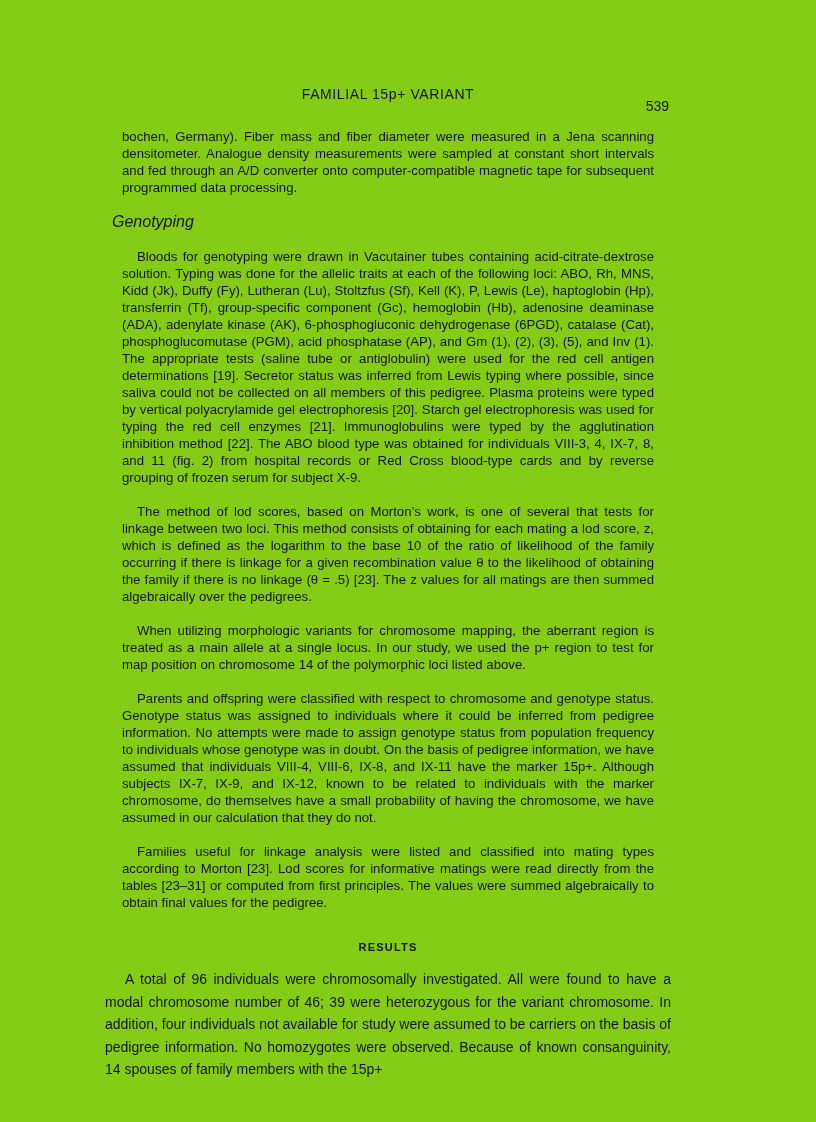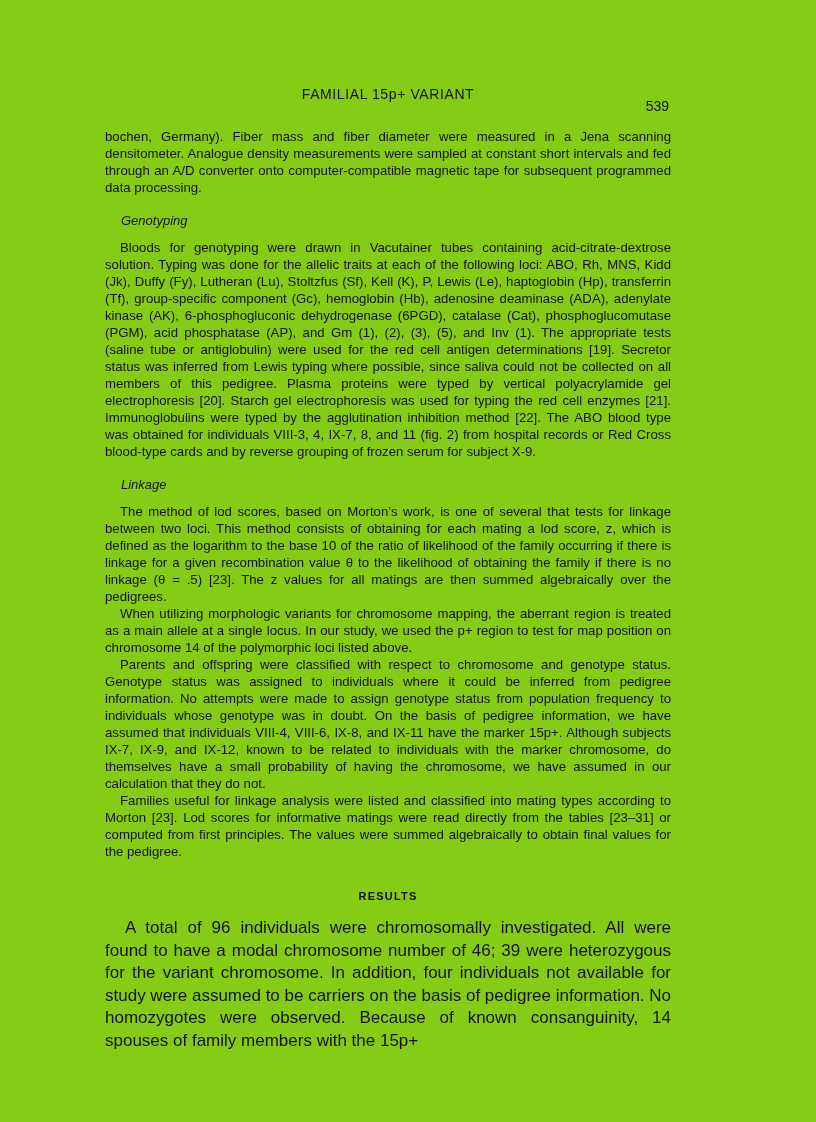--- a/index.html
+++ b/index.html
@@ -33,41 +33,41 @@
   .page-number {
     position: absolute;
     right: 2px;
     top: 12px;
     letter-spacing: 0;
   }
   p.body-text {
     font-size: 13.2px;
     line-height: 17px;
     text-align: justify;
-    margin: 0;
+    margin: 17px;
     text-indent: 15px;
   }
   p.no-indent {
     text-indent: 0;
   }
   h2.section-heading {
     font-style: italic;
     font-weight: normal;
-    font-size: 13px;
-    margin: 17px 0 11px 16px;
+    font-size: 16px;
+    margin: 17px 0 11px 7px;
   }
   h3.results-heading {
     text-align: center;
     font-weight: bold;
     font-size: 11px;
     letter-spacing: 1.2px;
     margin: 30px 0 15px 0;
   }
   p.results-text {
-    font-size: 17px;
+    font-size: 14px;
     line-height: 22.5px;
     text-align: justify;
     margin: 0;
     text-indent: 20px;
   }
 </style>
 </head>
 <body>
 
 <div class="page">
@@ -77,21 +77,20 @@
       <span>FAMILIAL 15p+ VARIANT</span>
       <span class="page-number">539</span>
     </div>
 
     <p class="body-text no-indent">bochen, Germany). Fiber mass and fiber diameter were measured in a Jena scanning densitometer. Analogue density measurements were sampled at constant short intervals and fed through an A/D converter onto computer-compatible magnetic tape for subsequent programmed data processing.</p>
 
     <h2 class="section-heading">Genotyping</h2>
 
     <p class="body-text">Bloods for genotyping were drawn in Vacutainer tubes containing acid-citrate-dextrose solution. Typing was done for the allelic traits at each of the following loci: ABO, Rh, MNS, Kidd (Jk), Duffy (Fy), Lutheran (Lu), Stoltzfus (Sf), Kell (K), P, Lewis (Le), haptoglobin (Hp), transferrin (Tf), group-specific component (Gc), hemoglobin (Hb), adenosine deaminase (ADA), adenylate kinase (AK), 6-phosphogluconic dehydrogenase (6PGD), catalase (Cat), phosphoglucomutase (PGM), acid phosphatase (AP), and Gm (1), (2), (3), (5), and Inv (1). The appropriate tests (saline tube or antiglobulin) were used for the red cell antigen determinations [19]. Secretor status was inferred from Lewis typing where possible, since saliva could not be collected on all members of this pedigree. Plasma proteins were typed by vertical polyacrylamide gel electrophoresis [20]. Starch gel electrophoresis was used for typing the red cell enzymes [21]. Immunoglobulins were typed by the agglutination inhibition method [22]. The ABO blood type was obtained for individuals VIII-3, 4, IX-7, 8, and 11 (fig. 2) from hospital records or Red Cross blood-type cards and by reverse grouping of frozen serum for subject X-9.</p>
 
-    <h2 class="section-heading">Linkage</h2>
 
     <p class="body-text">The method of lod scores, based on Morton’s work, is one of several that tests for linkage between two loci. This method consists of obtaining for each mating a lod score, z, which is defined as the logarithm to the base 10 of the ratio of likelihood of the family occurring if there is linkage for a given recombination value θ to the likelihood of obtaining the family if there is no linkage (θ = .5) [23]. The z values for all matings are then summed algebraically over the pedigrees.</p>
     <p class="body-text">When utilizing morphologic variants for chromosome mapping, the aberrant region is treated as a main allele at a single locus. In our study, we used the p+ region to test for map position on chromosome 14 of the polymorphic loci listed above.</p>
     <p class="body-text">Parents and offspring were classified with respect to chromosome and genotype status. Genotype status was assigned to individuals where it could be inferred from pedigree information. No attempts were made to assign genotype status from population frequency to individuals whose genotype was in doubt. On the basis of pedigree information, we have assumed that individuals VIII-4, VIII-6, IX-8, and IX-11 have the marker 15p+. Although subjects IX-7, IX-9, and IX-12, known to be related to individuals with the marker chromosome, do themselves have a small probability of having the chromosome, we have assumed in our calculation that they do not.</p>
     <p class="body-text">Families useful for linkage analysis were listed and classified into mating types according to Morton [23]. Lod scores for informative matings were read directly from the tables [23–31] or computed from first principles. The values were summed algebraically to obtain final values for the pedigree.</p>
 
     <h3 class="results-heading">RESULTS</h3>
 
     <p class="results-text">A total of 96 individuals were chromosomally investigated. All were found to have a modal chromosome number of 46; 39 were heterozygous for the variant chromosome. In addition, four individuals not available for study were assumed to be carriers on the basis of pedigree information. No homozygotes were observed. Because of known consanguinity, 14 spouses of family members with the 15p+</p>
 

